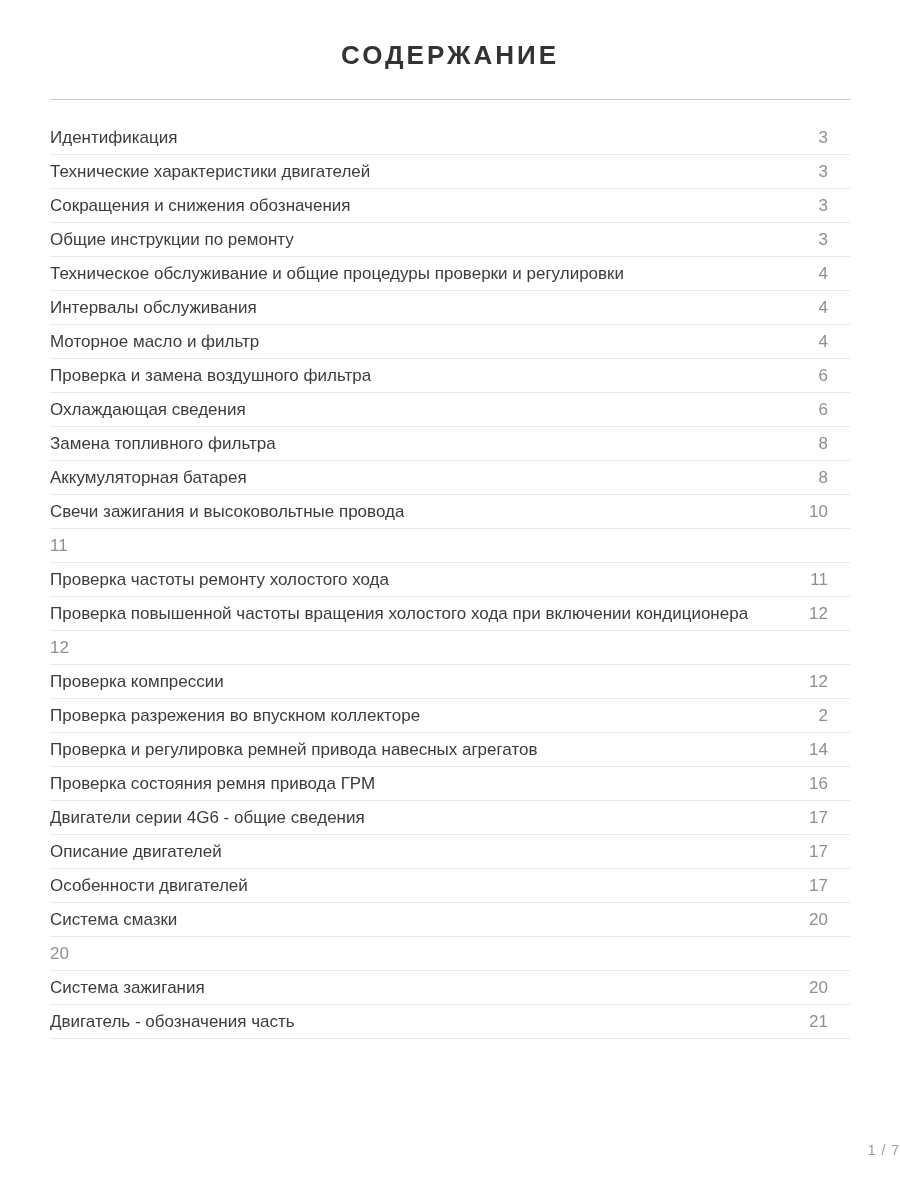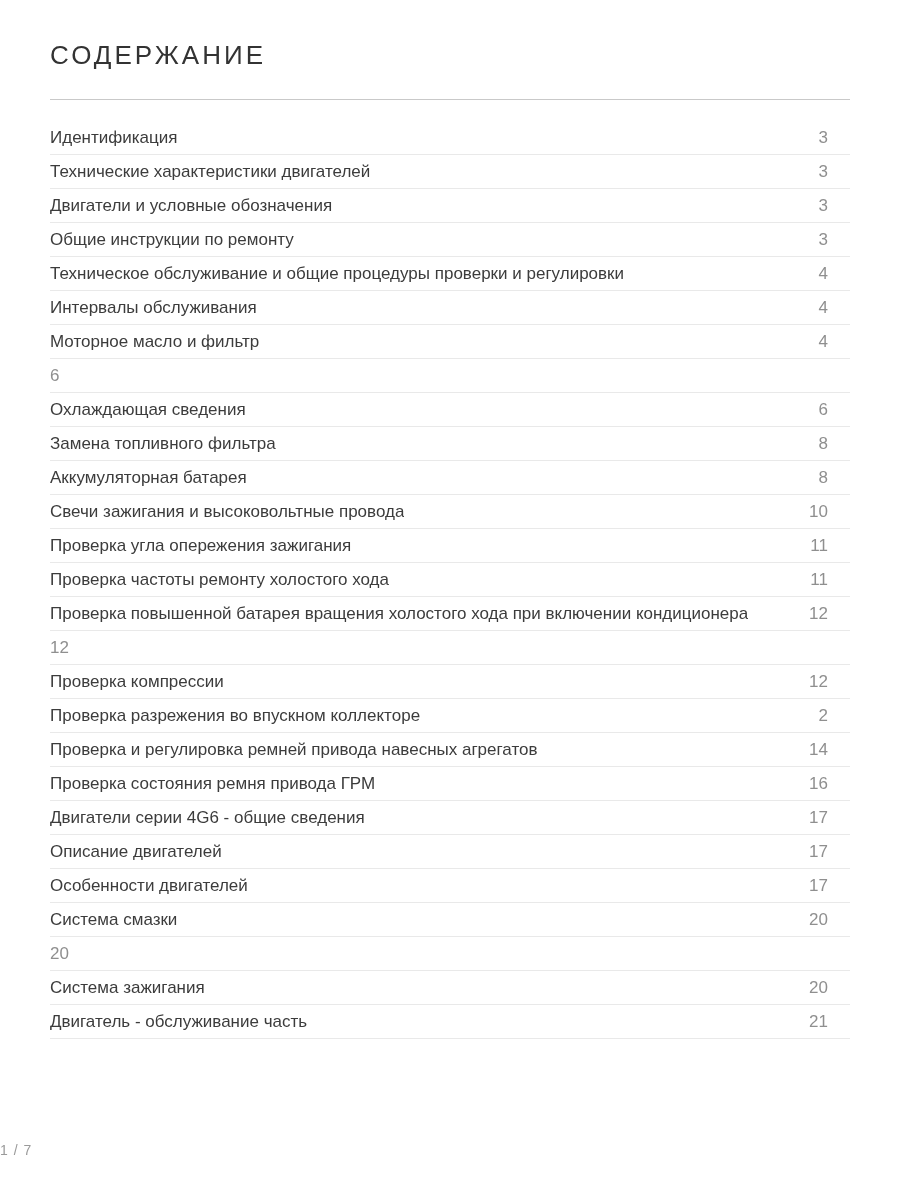--- a/index.html
+++ b/index.html
@@ -22,22 +22,23 @@
     width: 900px;
     height: 1200px;
     background: var(--bg);
     overflow: hidden;
   }
   .content {
     padding: 0 50px;
   }
   .title {
     padding-top: 40px;
+    text-align: center;
     font-size: 26px;
-    font-weight: 400;
+    font-weight: 700;
     letter-spacing: 3px;
     color: var(--title-text);
   }
   .title-divider {
     margin-top: 28px;
     border-top: 1px solid var(--title-divider);
     height: 0;
   }
   .toc {
     margin-top: 21px;
@@ -59,21 +60,21 @@
   .toc-page {
     color: var(--page-num);
     padding-right: 22px;
     flex-shrink: 0;
   }
   .footer {
     position: absolute;
     left: 0;
     right: 0;
     top: 1142px;
-    text-align: left;
+    text-align: right;
     font-size: 14px;
     letter-spacing: 1px;
     color: var(--footer-text);
   }
 </style>
 </head>
 <body>
 
 <div class="page">
   <div class="content">
@@ -82,68 +83,68 @@
     <div class="toc" id="toc-list">
         <div class="toc-row">
           <span class="toc-label">Идентификация</span>
           <span class="toc-page">3</span>
         </div>
         <div class="toc-row">
           <span class="toc-label">Технические характеристики двигателей</span>
           <span class="toc-page">3</span>
         </div>
         <div class="toc-row">
-          <span class="toc-label">Двигатели и условные обозначения</span>
+          <span class="toc-label">Сокращения и снижения обозначения</span>
           <span class="toc-page">3</span>
         </div>
         <div class="toc-row">
           <span class="toc-label">Общие инструкции по ремонту</span>
           <span class="toc-page">3</span>
         </div>
         <div class="toc-row">
           <span class="toc-label">Техническое обслуживание и общие процедуры проверки и регулировки</span>
           <span class="toc-page">4</span>
         </div>
         <div class="toc-row">
           <span class="toc-label">Интервалы обслуживания</span>
           <span class="toc-page">4</span>
         </div>
         <div class="toc-row">
           <span class="toc-label">Моторное масло и фильтр</span>
           <span class="toc-page">4</span>
         </div>
         <div class="toc-row">
+          <span class="toc-label">Проверка и замена воздушного фильтра</span>
           <span class="toc-page">6</span>
         </div>
         <div class="toc-row">
           <span class="toc-label">Охлаждающая сведения</span>
           <span class="toc-page">6</span>
         </div>
         <div class="toc-row">
           <span class="toc-label">Замена топливного фильтра</span>
           <span class="toc-page">8</span>
         </div>
         <div class="toc-row">
           <span class="toc-label">Аккумуляторная батарея</span>
           <span class="toc-page">8</span>
         </div>
         <div class="toc-row">
           <span class="toc-label">Свечи зажигания и высоковольтные провода</span>
           <span class="toc-page">10</span>
         </div>
         <div class="toc-row">
-          <span class="toc-label">Проверка угла опережения зажигания</span>
           <span class="toc-page">11</span>
         </div>
         <div class="toc-row">
           <span class="toc-label">Проверка частоты ремонту холостого хода</span>
           <span class="toc-page">11</span>
         </div>
         <div class="toc-row">
-          <span class="toc-label">Проверка повышенной батарея вращения холостого хода при включении кондиционера</span>
+          <span class="toc-label">Проверка повышенной частоты вращения холостого хода при включении кондиционера</span>
           <span class="toc-page">12</span>
         </div>
         <div class="toc-row">
           <span class="toc-page">12</span>
         </div>
         <div class="toc-row">
           <span class="toc-label">Проверка компрессии</span>
           <span class="toc-page">12</span>
         </div>
         <div class="toc-row">
@@ -175,19 +176,19 @@
           <span class="toc-page">20</span>
         </div>
         <div class="toc-row">
           <span class="toc-page">20</span>
         </div>
         <div class="toc-row">
           <span class="toc-label">Система зажигания</span>
           <span class="toc-page">20</span>
         </div>
         <div class="toc-row">
-          <span class="toc-label">Двигатель - обслуживание часть</span>
+          <span class="toc-label">Двигатель - обозначения часть</span>
           <span class="toc-page">21</span>
         </div>
       </div>
   </div>
   <div class="footer">1 / 7</div>
 </div>
 
 </body></html>

